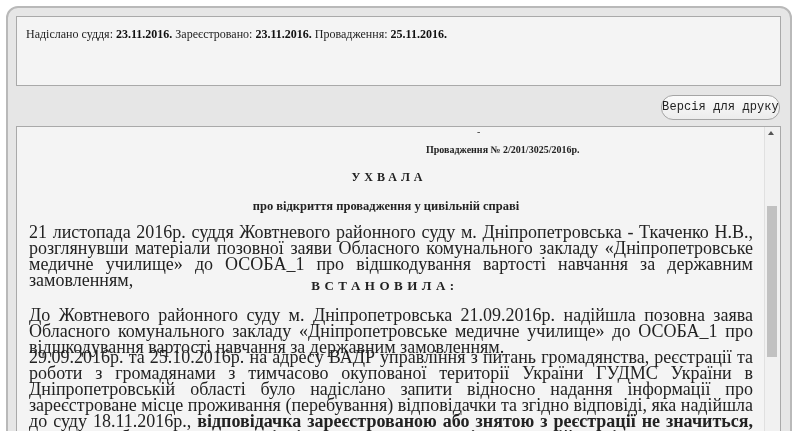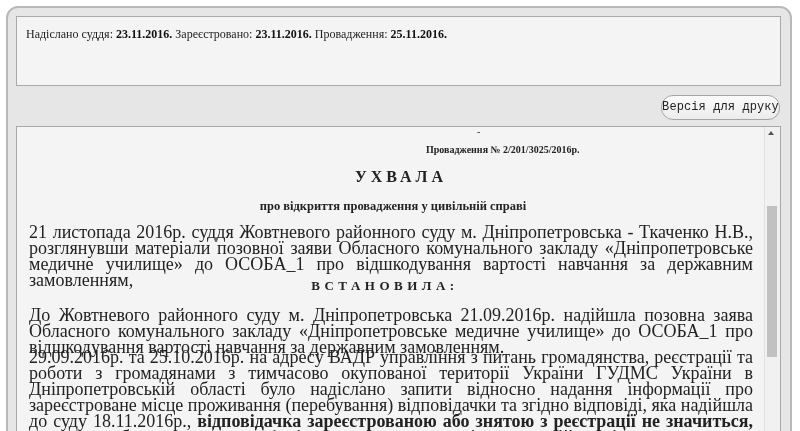--- a/index.html
+++ b/index.html
@@ -70,26 +70,26 @@
   .dash-mark {
     position: absolute; left: 460px; top: -3px;
     font-size: 10px; color: #333;
   }
   .proc-number {
     position: absolute; left: 409px; top: 15px;
     font-weight: bold; font-size: 10px;
     white-space: nowrap;
   }
   .heading-ukhvala {
-    position: absolute; left: 16px; top: 42px; width: 736px;
+    position: absolute; left: 4px; top: 42px; width: 736px;
     text-align: center; font-weight: bold; letter-spacing: 4px;
-    font-size: 16px;
+    font-size: 12px;
   }
   .subheading {
-    position: absolute; left: 8px; top: 71px; width: 736px;
+    position: absolute; left: 1px; top: 71px; width: 736px;
     text-align: center; font-weight: bold; font-size: 12.5px;
   }
   .para {
     position: absolute; left: 12px; width: 724px;
     text-align: justify; font-size: 18px; line-height: 16px;
   }
   .p1 { top: 97px; }
   .heading-vstanovyla {
     position: absolute; left: 0; top: 151px; width: 736px;
     text-align: center; font-weight: bold; letter-spacing: 4.5px;

